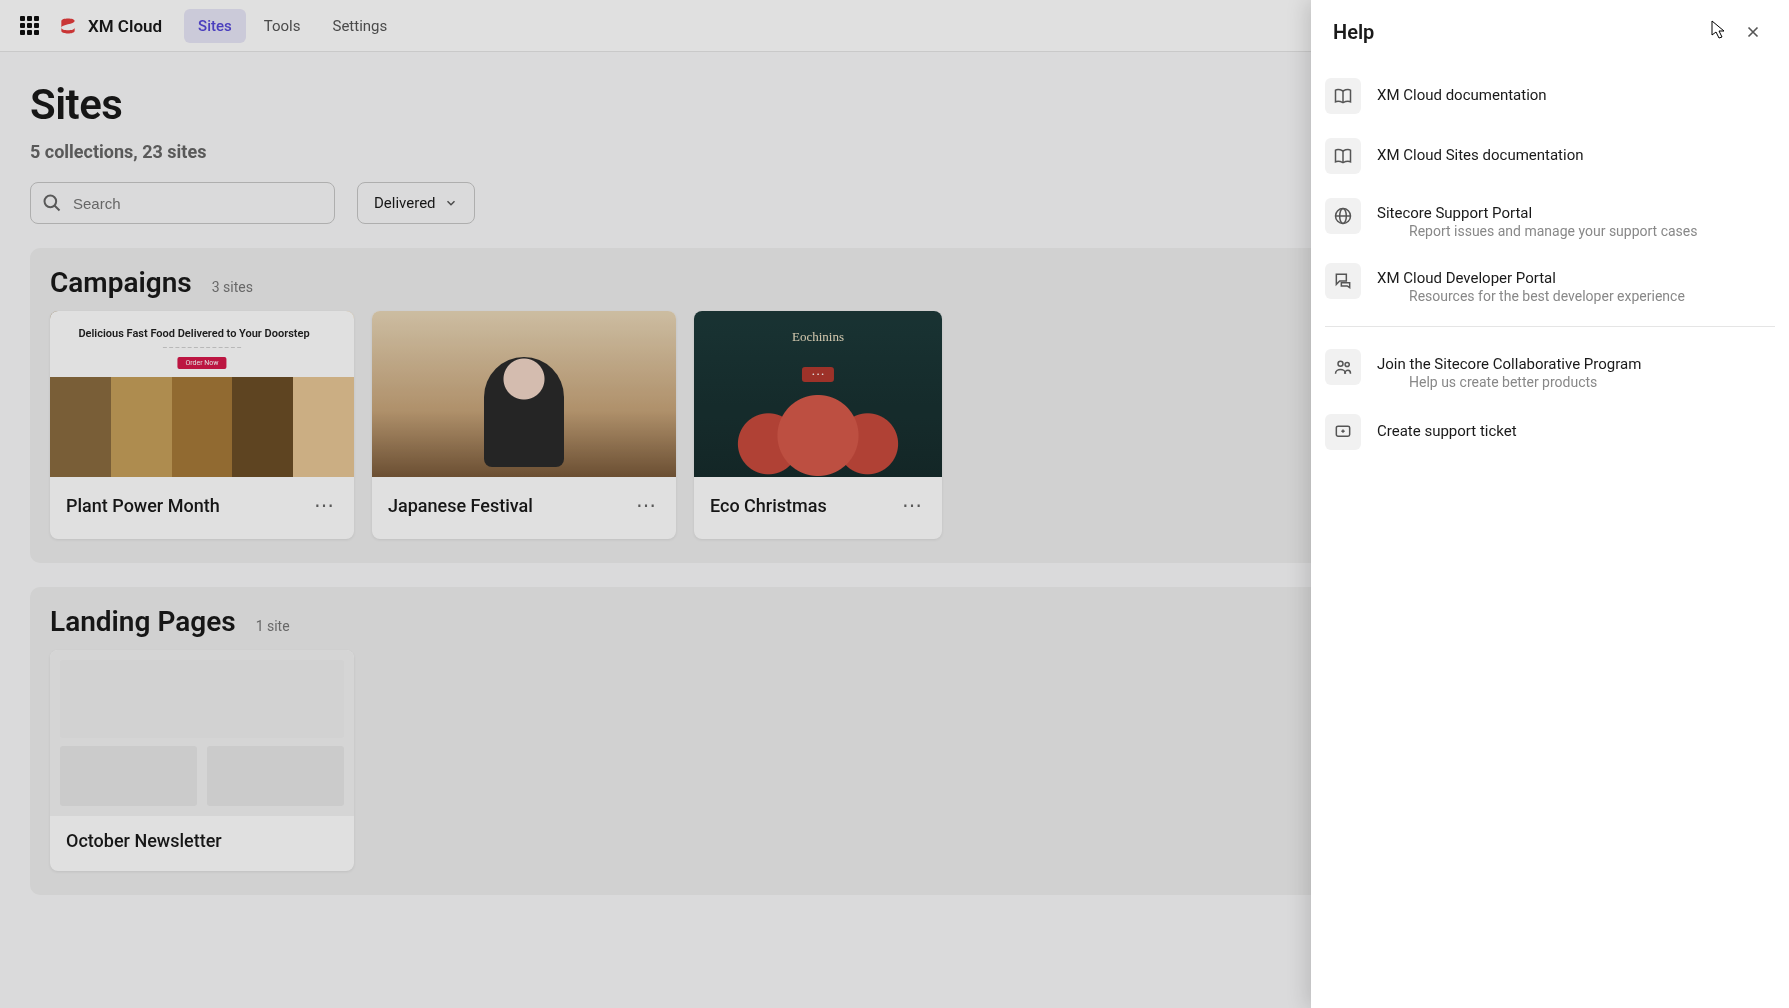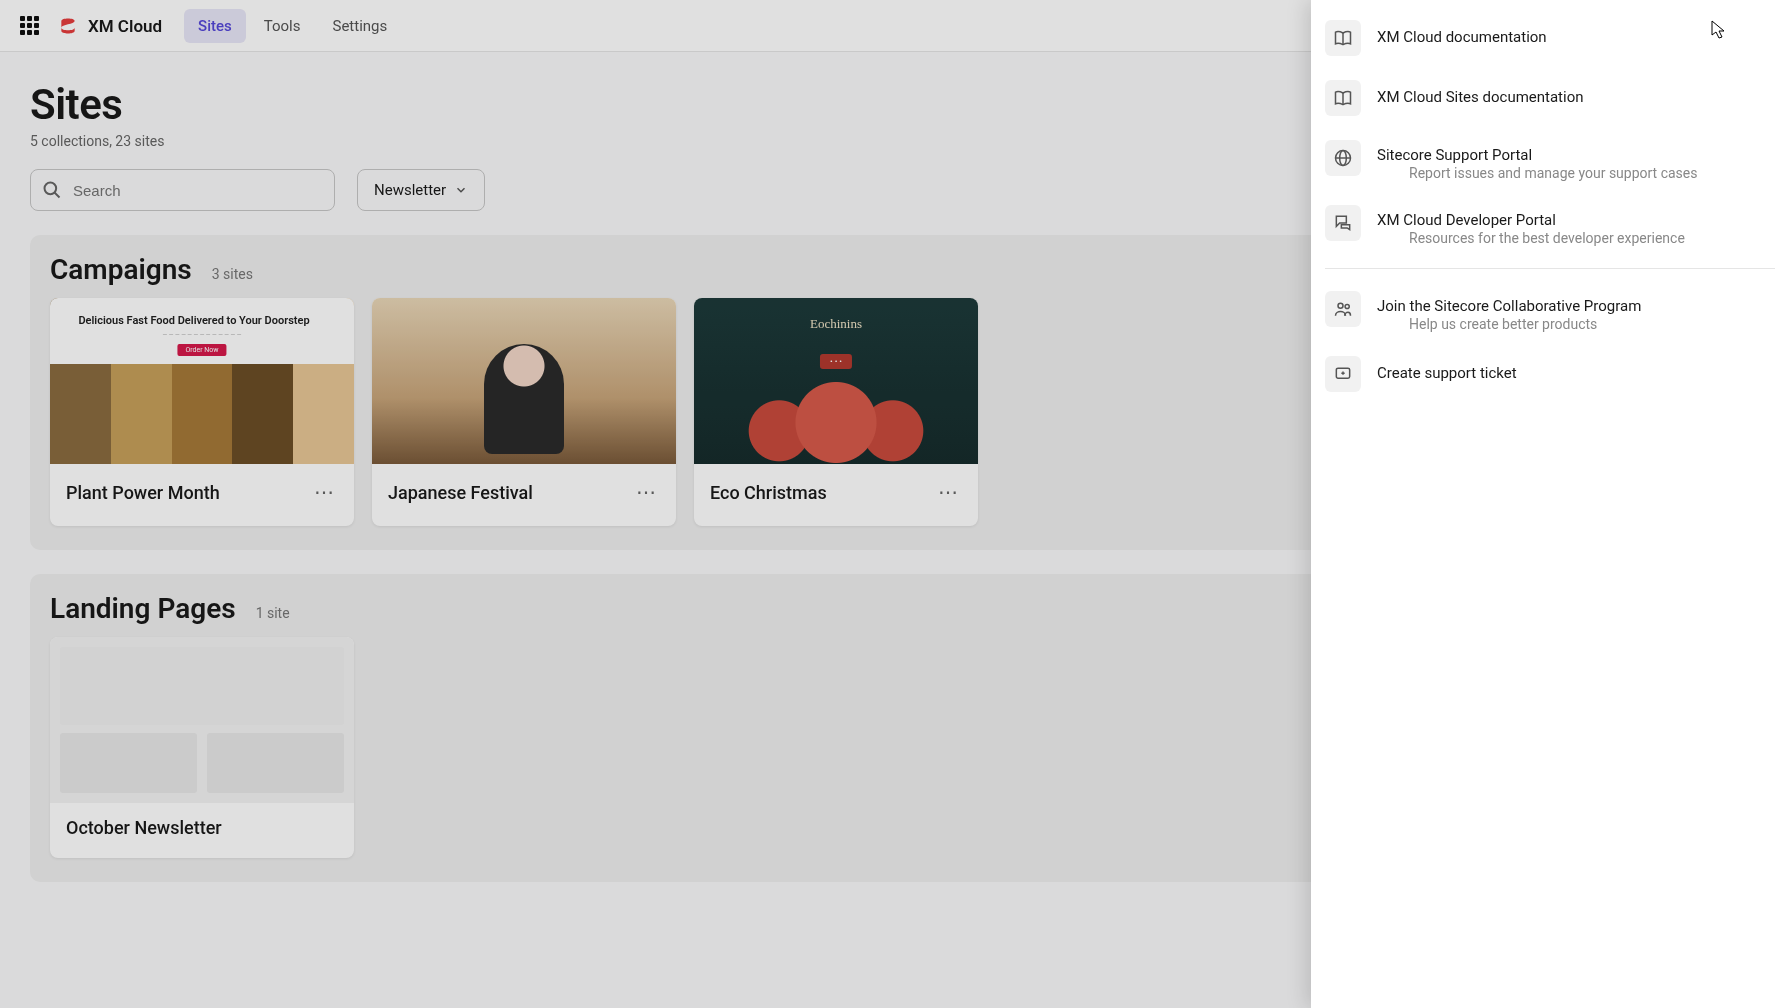--- a/index.html
+++ b/index.html
@@ -64,23 +64,24 @@
     
     .main {
       padding: 28px 30px;
     }
     .page-title {
       font-size: 42px;
       font-weight: 600;
       letter-spacing: -0.5px;
     }
     .page-subtitle {
-      font-size: 14px;
+      font-size: 18px;
       color: #666;
-      margin-top: 4px;
+      margin-top: 12px;
+      font-weight: bold;
     }
     .toolbar {
       display:flex; gap:22px; margin-top: 20px;
     }
     .search-field {
       position:relative;
       width: 305px;
     }
     .search-field input {
       width:100%; height:42px;
@@ -298,21 +299,21 @@
 
   <div class="toolbar">
     <div class="search-field">
       <svg class="search-icon" viewBox="0 0 24 24" fill="none" stroke="#666" stroke-width="2.4">
           <circle cx="10" cy="10" r="7"></circle>
           <path d="M21 21l-6-6"></path>
         </svg>
       <input type="text" placeholder="Search" style="">
     </div>
     <div class="filter-btn">
-      <span>Newsletter</span>
+      <span>Delivered</span>
       <svg class="chev" viewBox="0 0 24 24" fill="none" stroke="#555" stroke-width="2.5">
           <path d="M6 9l6 6 6-6"></path>
         </svg>
     </div>
   </div>
 
   <div class="section">
     <div class="section-head">
       <div class="section-title">Campaigns</div>
       <div class="section-count">3 sites</div>
@@ -329,21 +330,21 @@
           <div class="more-btn">⋯</div>
         </div>
       </div>
       <div class="card">
         <div class="thumb japan"></div>
         <div class="card-footer">
           <div class="card-name">Japanese Festival</div>
           <div class="more-btn">⋯</div>
         </div>
       </div>
-      <div class="card partial" style="width:284px">
+      <div class="card partial" style="width:248px">
         <div class="thumb eco">
           <div class="eco-title">Eochinins</div>
           <div class="eco-btn">• • •</div>
         </div>
         <div class="card-footer">
           <div class="card-name">Eco Christmas</div>
           <div class="more-btn">⋯</div>
         </div>
       </div>
     </div>
@@ -368,20 +369,28 @@
         </div>
       </div>
     </div>
   </div>
 
 </div>
 
 <div class="scrim"></div>
 
 <div class="help-panel">
+  <div class="help-header">
+    <div class="help-title">Help</div>
+    <div class="close-btn">
+      <svg width="18" height="18" viewBox="0 0 24 24" fill="none" stroke="#555" stroke-width="2.2">
+          <path d="M18 6L6 18M6 6l12 12"></path>
+        </svg>
+    </div>
+  </div>
   <div class="help-list">
 
     <div class="help-item">
       <div class="help-icon">
         <svg width="20" height="20" viewBox="0 0 24 24" fill="none" stroke="#555" stroke-width="1.8">
             <path d="M3 5c2-1 5-1 9 1 4-2 7-2 9-1v14c-2-1-5-1-9 1-4-2-7-2-9-1z"></path>
             <path d="M12 6v14"></path>
           </svg>
       </div>
       <div class="help-text single">

